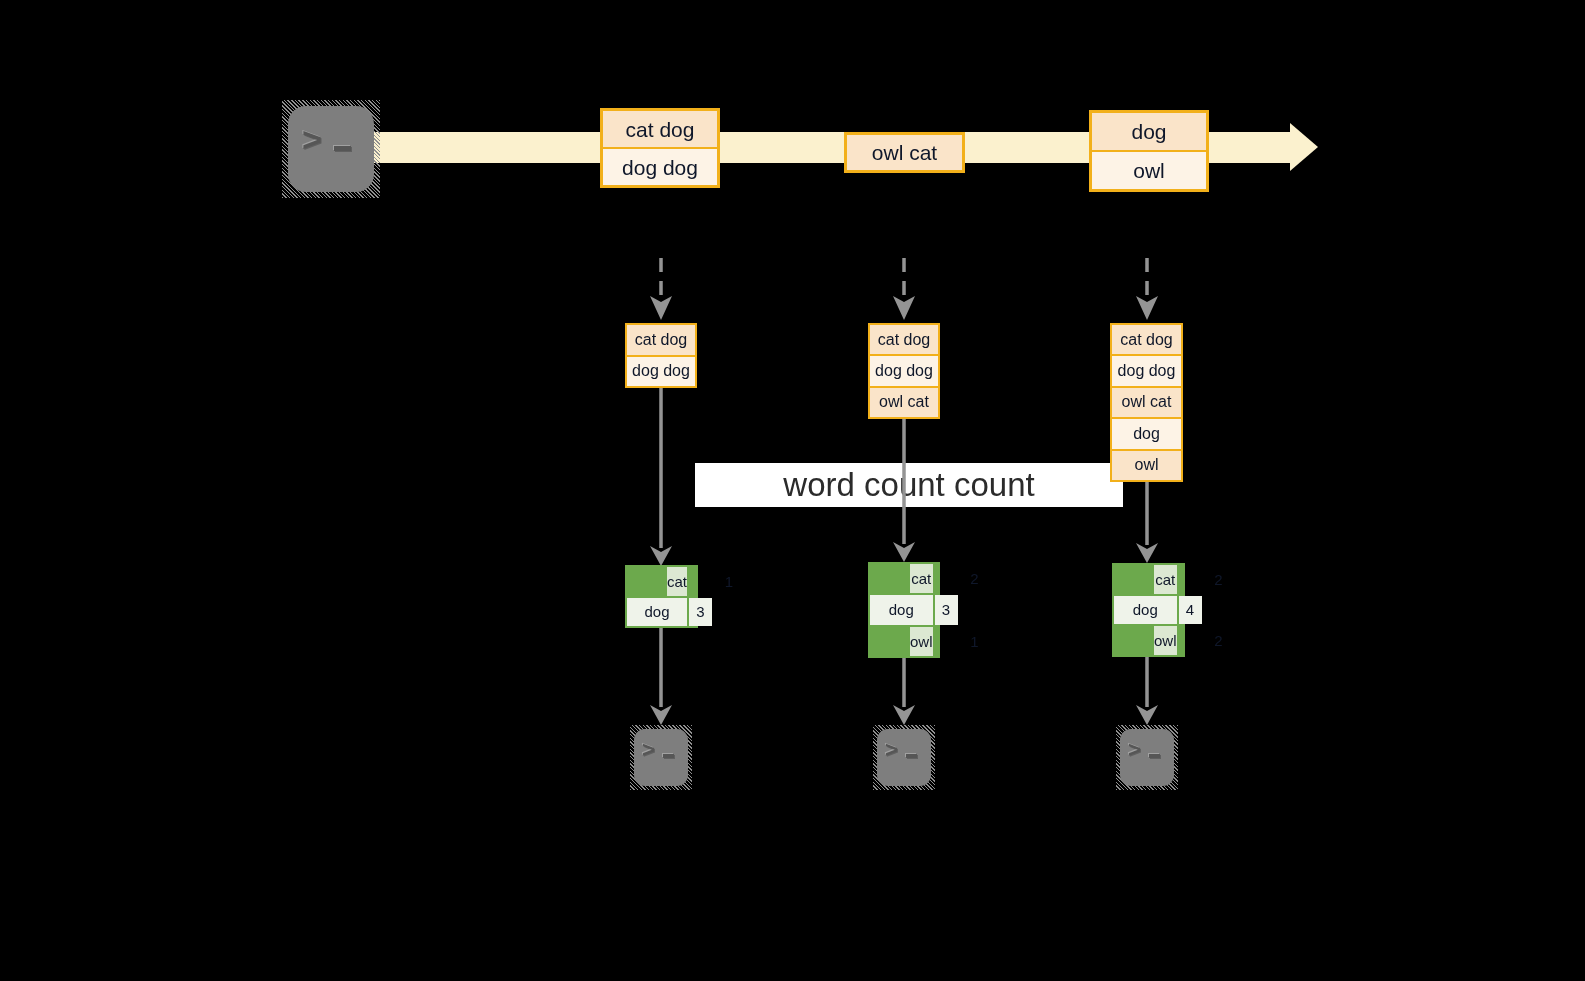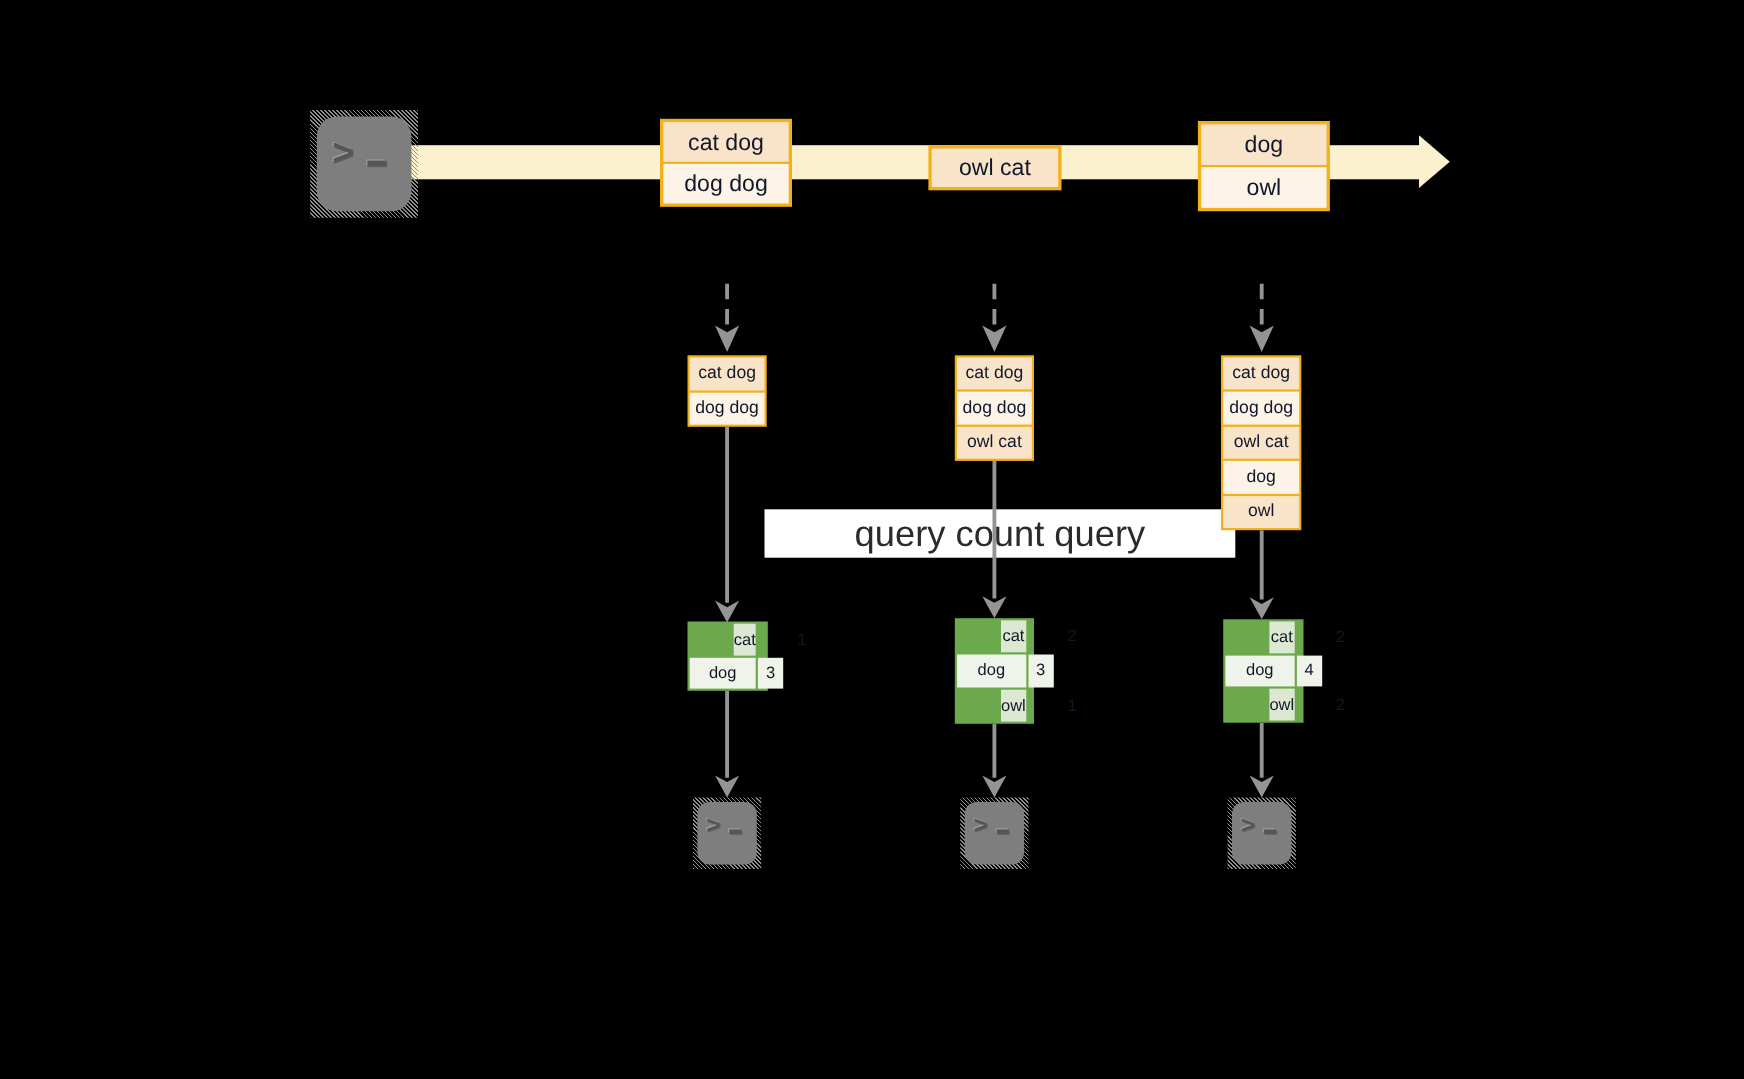--- a/index.html
+++ b/index.html
@@ -97,21 +97,21 @@
   </div>
   <div class="obox buffer" style="left:1110px;top:323px;width:73px;height:159px;">
     <div class="cell small peach">cat dog</div>
     <div class="cell small cream">dog dog</div>
     <div class="cell small peach">owl cat</div>
     <div class="cell small cream">dog</div>
     <div class="cell small peach">owl</div>
   </div>
 
   <div class="banner">
-    <span>query count query</span>
+    <span>word count count</span>
   </div>
 
   <svg class="arrow" style="left:650px;top:388px;" width="22" height="178">
     <line x1="11" y1="0" x2="11" y2="160" stroke="#949494" stroke-width="3.5"></line>
     <polygon points="0,158 11,164 22,158 11,178" fill="#949494"></polygon>
   </svg>
   <svg class="arrow" style="left:893px;top:419px;" width="22" height="143">
     <line x1="11" y1="0" x2="11" y2="125" stroke="#949494" stroke-width="3.5"></line>
     <polygon points="0,123 11,129 22,123 11,143" fill="#949494"></polygon>
   </svg>

